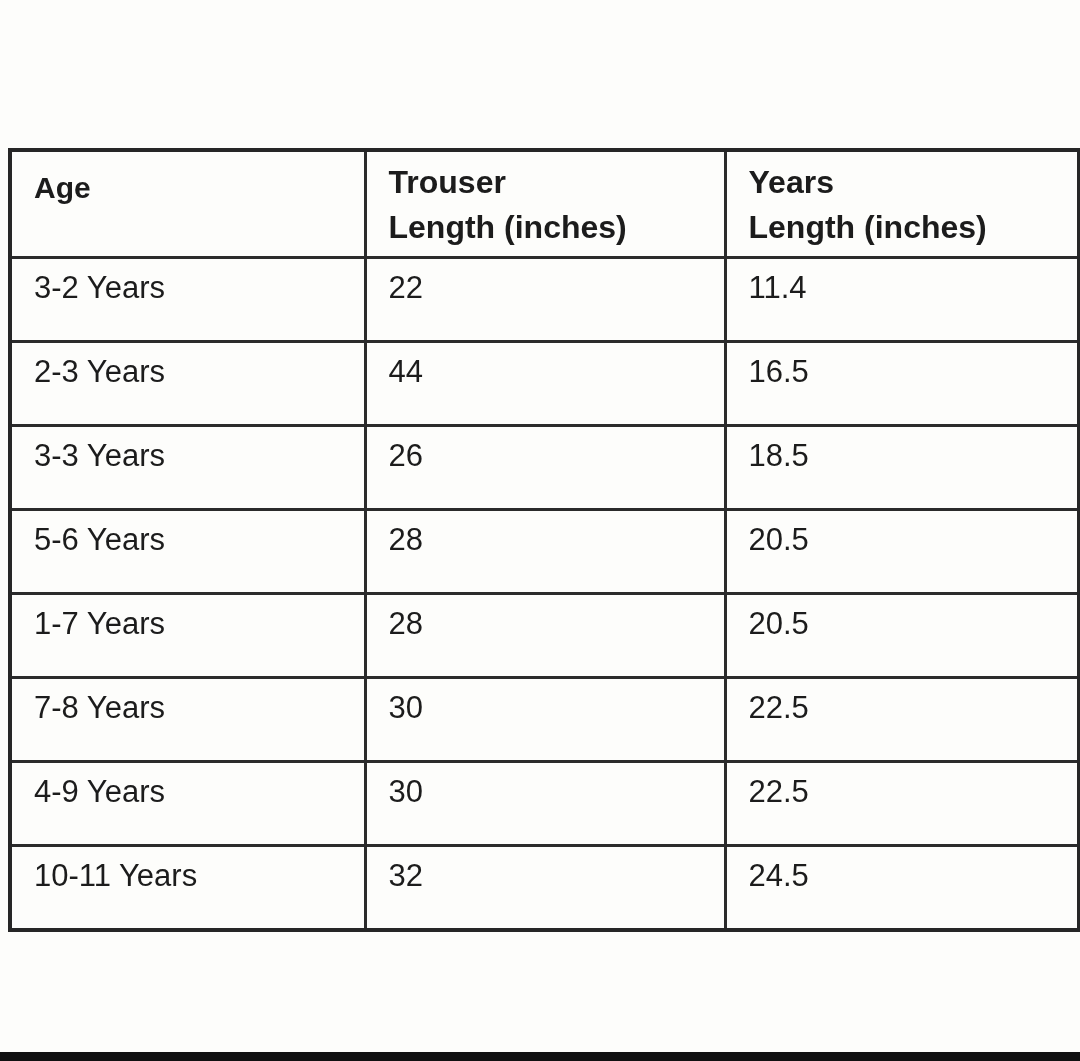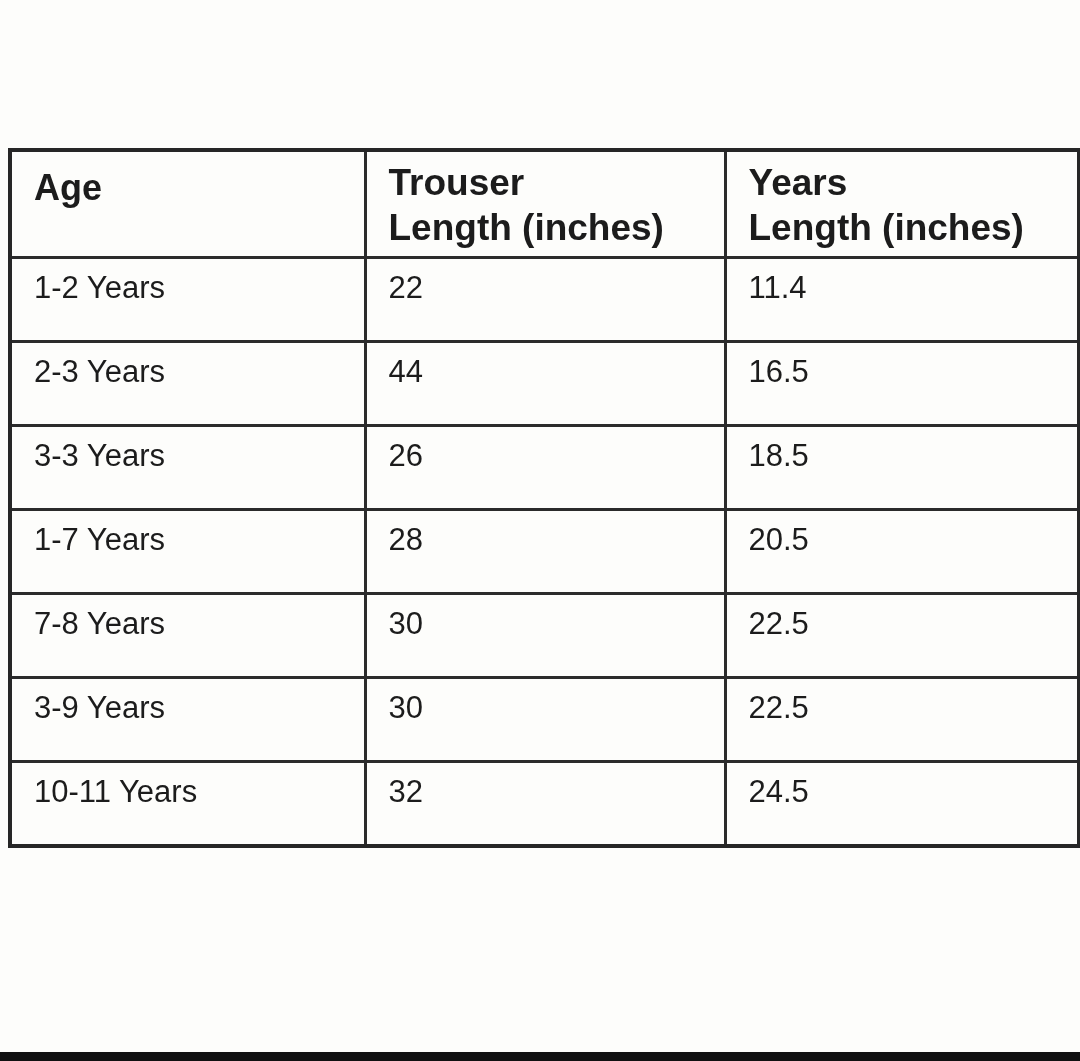--- a/index.html
+++ b/index.html
@@ -31,26 +31,26 @@
     border: 3px solid #2b2b2b;
     text-align: left;
     vertical-align: top;
     padding: 0 6px 0 22px;
     overflow: hidden;
   }
   .size-table { border: 4px solid #262626; }
   .size-table th {
     height: 94px;
     font-weight: bold;
-    font-size: 37px;
+    font-size: 32px;
     line-height: 45px;
     padding-top: 8px;
   }
   .size-table th.age-header {
-    font-size: 36px;
+    font-size: 30px;
     line-height: 52px;
     padding-top: 10px;
   }
   .size-table td {
     height: 69px;
     font-size: 31px;
     line-height: 34px;
     padding-top: 12px;
     font-weight: normal;
   }
@@ -80,46 +80,51 @@
         <div>Length (inches)</div>
       </th>
       <th>
         <div>Years</div>
         <div>Length (inches)</div>
       </th>
     </tr>
   </thead>
   <tbody>
     <tr>
-      <td>1-2 Years</td>
+      <td>3-2 Years</td>
       <td>22</td>
       <td>11.4</td>
     </tr>
     <tr>
       <td>2-3 Years</td>
       <td>44</td>
       <td>16.5</td>
     </tr>
     <tr>
       <td>3-3 Years</td>
       <td>26</td>
       <td>18.5</td>
     </tr>
     <tr>
+      <td>5-6 Years</td>
+      <td>28</td>
+      <td>20.5</td>
+    </tr>
+    <tr>
       <td>1-7 Years</td>
       <td>28</td>
       <td>20.5</td>
     </tr>
     <tr>
       <td>7-8 Years</td>
       <td>30</td>
       <td>22.5</td>
     </tr>
     <tr>
-      <td>3-9 Years</td>
+      <td>4-9 Years</td>
       <td>30</td>
       <td>22.5</td>
     </tr>
     <tr>
       <td>10-11 Years</td>
       <td>32</td>
       <td>24.5</td>
     </tr>
 
   </tbody>

